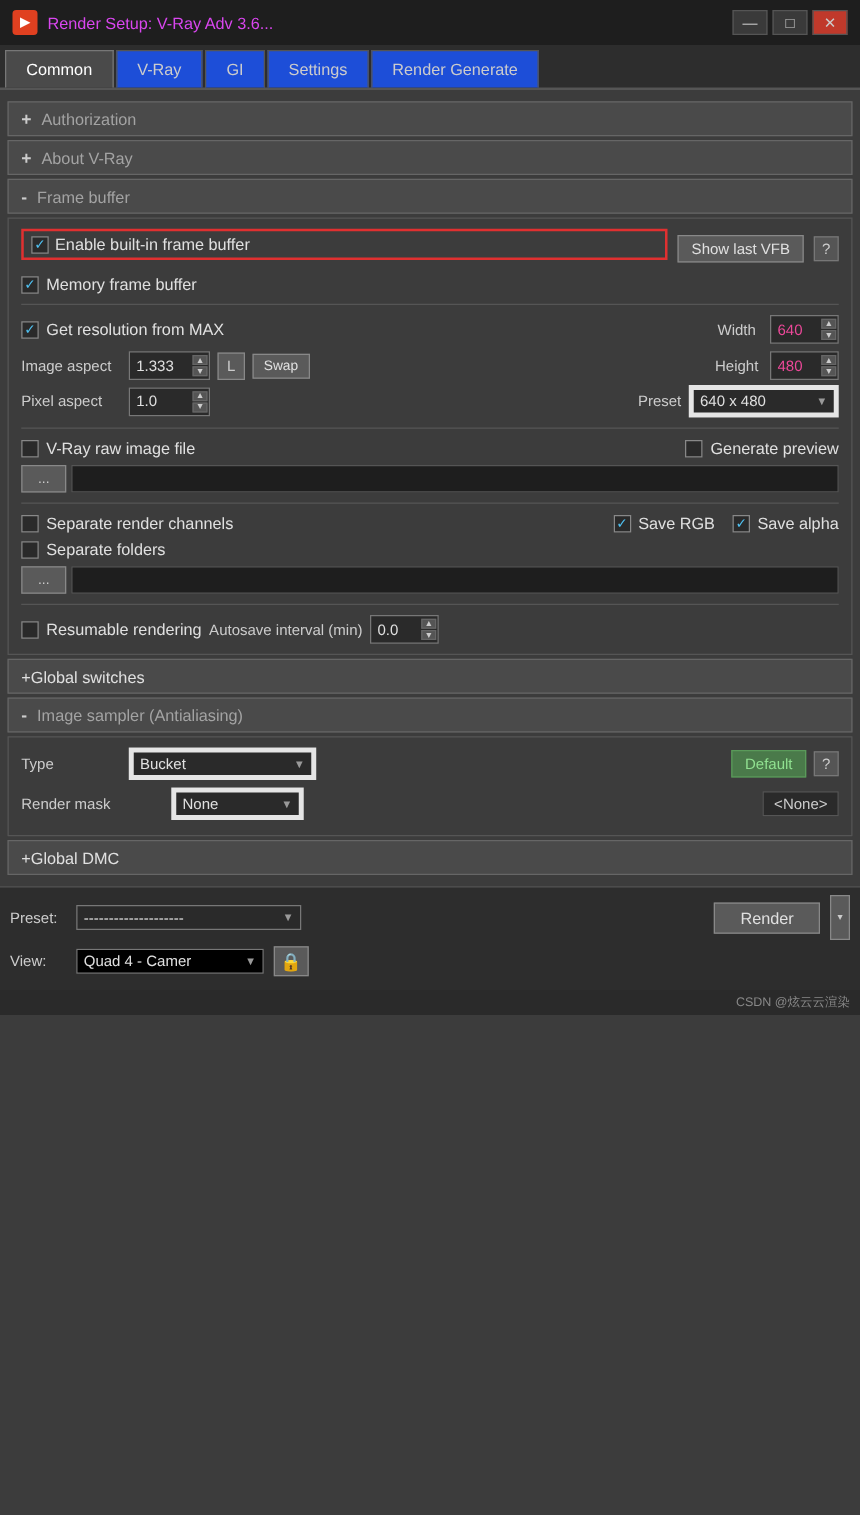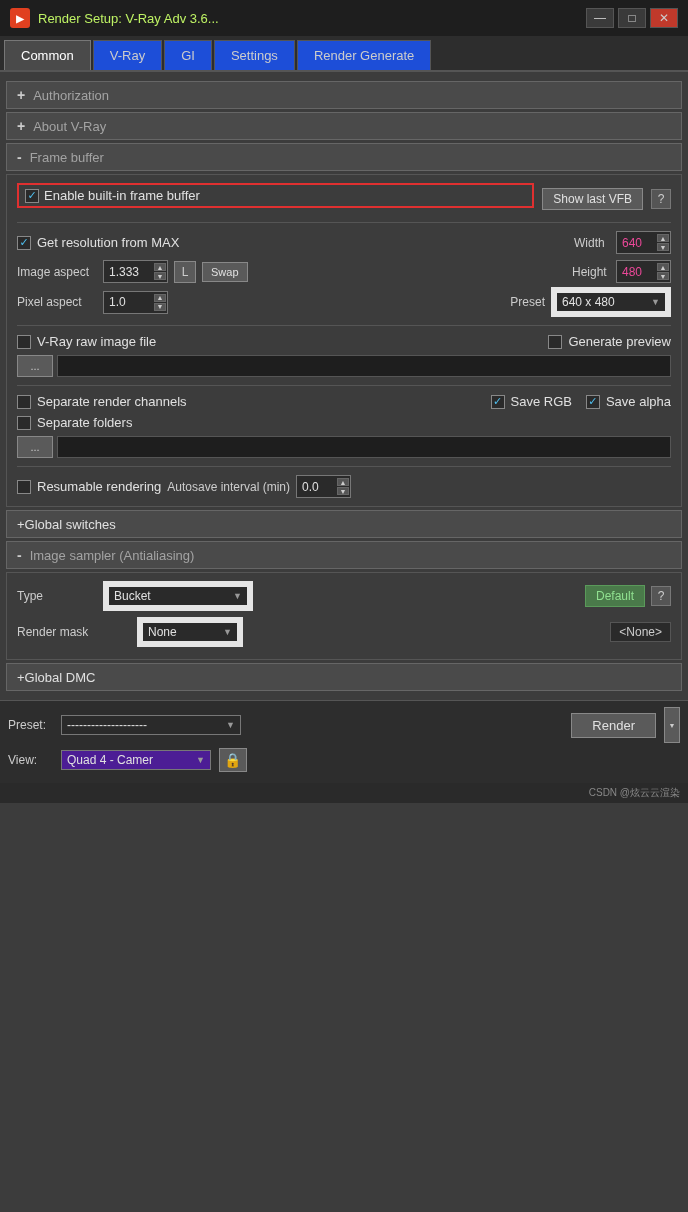--- a/index.html
+++ b/index.html
@@ -25,21 +25,21 @@
     .title-bar-icon {
       width: 20px; height: 20px;
       background: #e04020;
       border-radius: 3px;
       display: flex; align-items: center; justify-content: center;
       font-size: 10px; color: white; font-weight: bold;
     }
     .title-bar-title {
       flex: 1;
       font-size: 13px;
-      color: #bef264;
+      color: #d946ef;
     }
     .title-bar-controls {
       display: flex; gap: 4px;
     }
     .title-btn {
       width: 28px; height: 20px;
       background: #3a3a3a;
       border: 1px solid #555;
       color: #ccc;
       font-size: 12px;
@@ -224,21 +224,21 @@
       width: 22px; height: 22px;
       background: #5a5a5a;
       border: 1px solid #888;
       color: #ccc;
       display: flex; align-items: center; justify-content: center;
       font-size: 12px; cursor: pointer;
     }
 
     .select-box {
       background: #2a2a2a;
-      border: 6px solid #e5e5e5;
+      border: 4px solid #e5e5e5;
       color: #e0e0e0;
       padding: 2px 5px;
       font-size: 12px;
       cursor: pointer;
       display: flex;
       align-items: center;
       justify-content: space-between;
       width: 120px;
     }
     .select-arrow {
@@ -382,21 +382,21 @@
     .render-btn {
       background: #5a5a5a;
       border: 1px solid #888;
       color: #e0e0e0;
       padding: 4px 20px;
       cursor: pointer;
       font-size: 13px;
       margin-left: auto;
     }
     .cam-select {
-      background: #4c1d95;
+      background: #000000;
       border: 1px solid #777;
       color: #e0e0e0;
       padding: 2px 5px;
       font-size: 12px;
       cursor: pointer;
       display: flex;
       align-items: center;
       justify-content: space-between;
       width: 150px;
     }
@@ -467,20 +467,24 @@
 
     <div style="display:flex; align-items:center; gap:8px; margin-bottom:6px;">
       <div class="highlighted-row" style="flex:1;">
         <div class="cb checked"></div>
         <span>Enable built-in frame buffer</span>
       </div>
       <button class="btn">Show last VFB</button>
       <div class="help-btn">?</div>
     </div>
 
+    <div class="row">
+      <div class="cb checked"></div>
+      <span>Memory frame buffer</span>
+    </div>
 
     <div class="separator"></div>
 
     <div style="margin-bottom:4px;">
 
       <div class="row">
         <div class="cb checked"></div>
         <span>Get resolution from MAX</span>
         <div style="flex:1;"></div>
         <div style="display:flex; align-items:center; gap:4px;">

